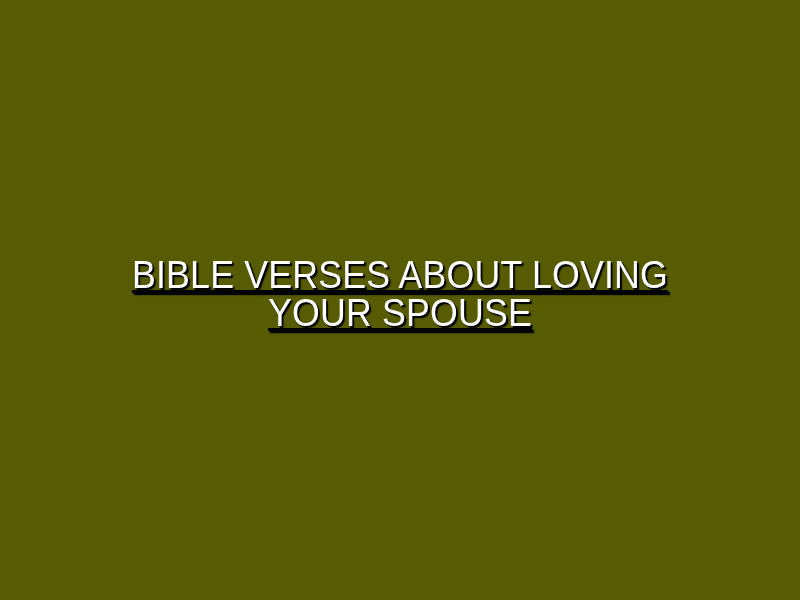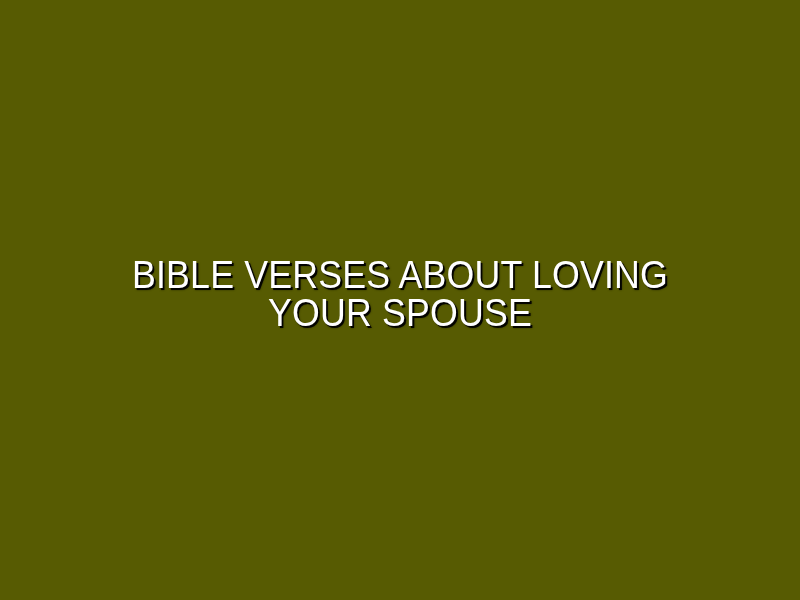--- a/index.html
+++ b/index.html
@@ -26,20 +26,21 @@
   }
 
   .title-block {
     width: 640px;
     margin: 0 auto;
     padding: 0 16px;
     box-sizing: border-box;
     text-align: center;
     
     transform: translateY(-6px);
+    text-decoration: underline;
   }
 
   .featured-title {
     margin: 0;
     padding: 0;
     color: #FFFFFF;
     font-family: "Liberation Sans Narrow", "Liberation Sans", "DejaVu Sans Condensed", "DejaVu Sans", sans-serif;
     font-size: 38px;
     font-weight: 400;
     line-height: 38px;

